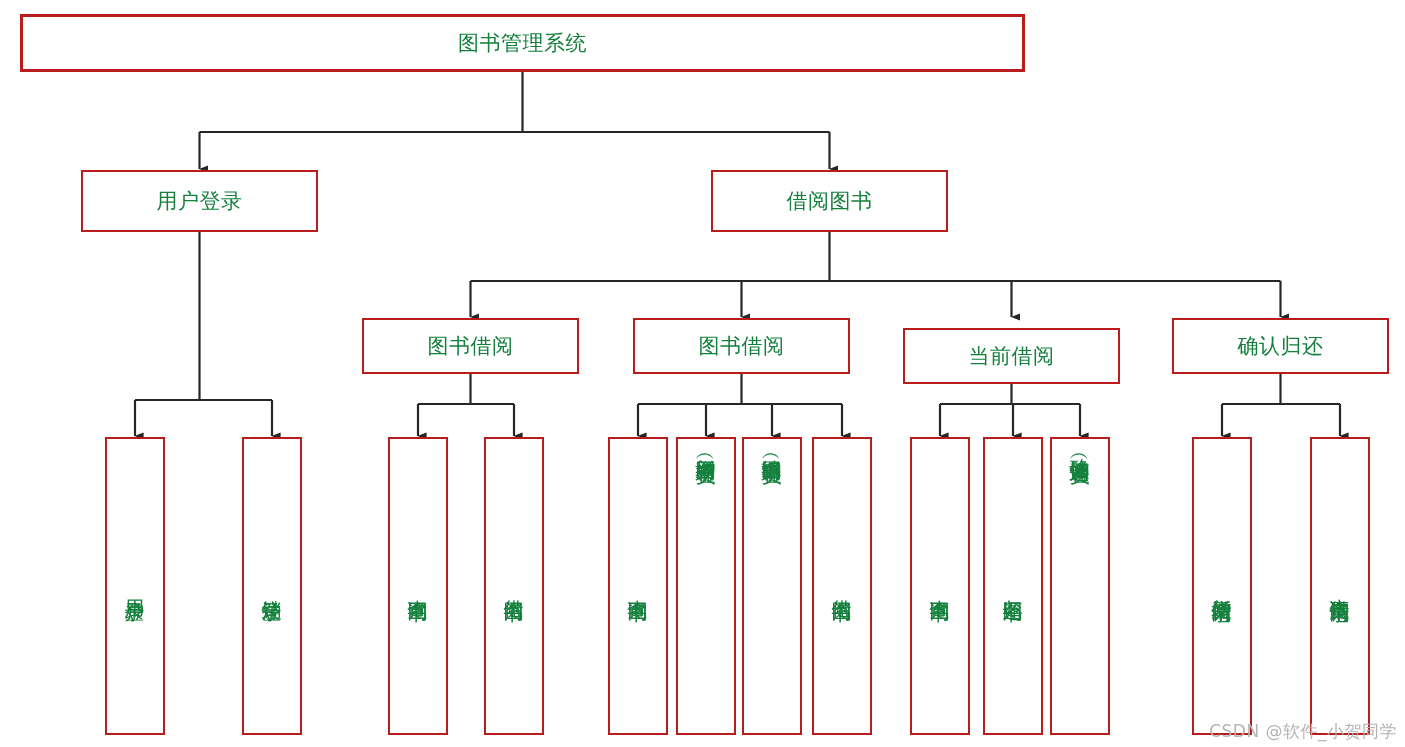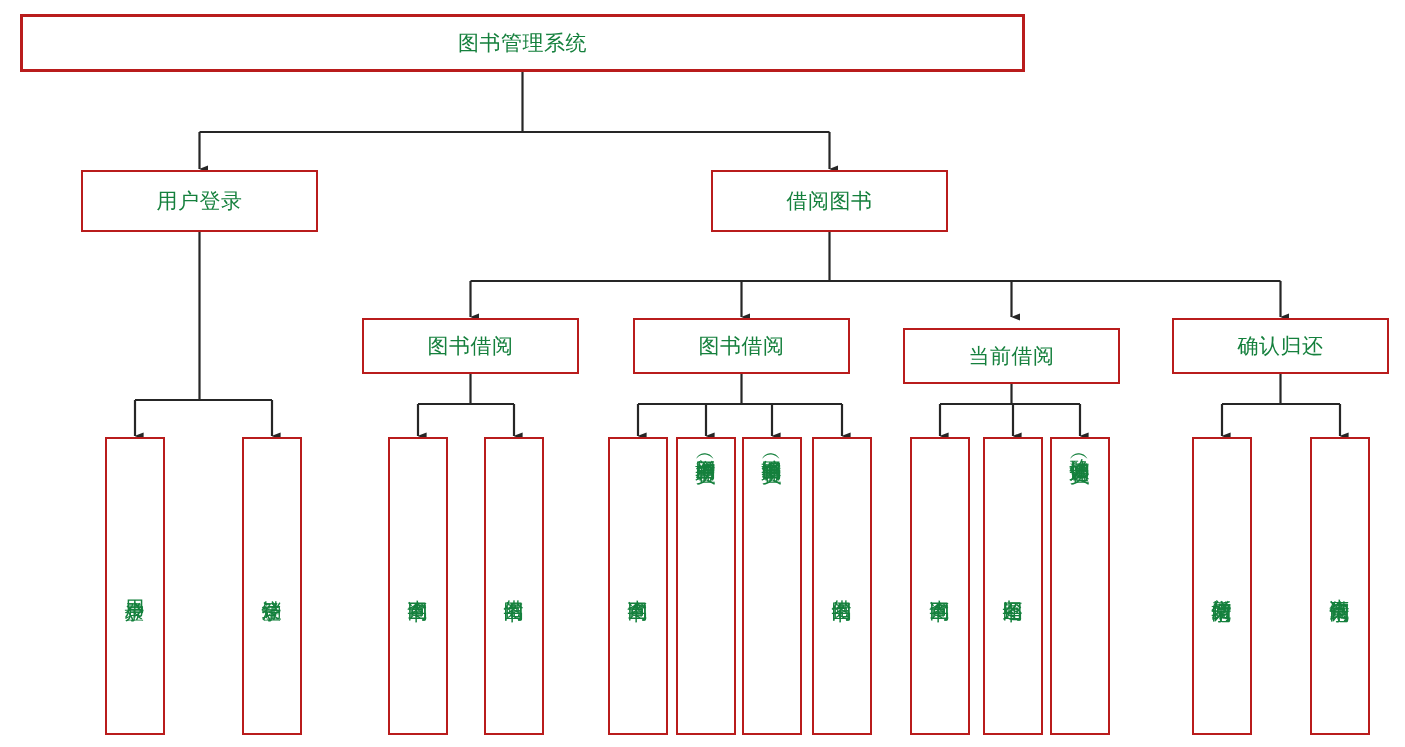--- a/index.html
+++ b/index.html
@@ -176,13 +176,14 @@
         <div class="node-label">确认归还（管理员）</div>
       </div>
       <div class="node level3 leaf" style="left: 1192px; top: 437px; width: 60px; height: 298px;">
         <div class="node-label">新增借阅记录</div>
       </div>
       <div class="node level3 leaf" style="left: 1310px; top: 437px; width: 60px; height: 298px;">
         <div class="node-label">查询借阅记录</div>
       </div>
     </div>
 
+  <div id="watermark">CSDN @软件_小贺同学</div>
 </div>
 
 </body></html>

